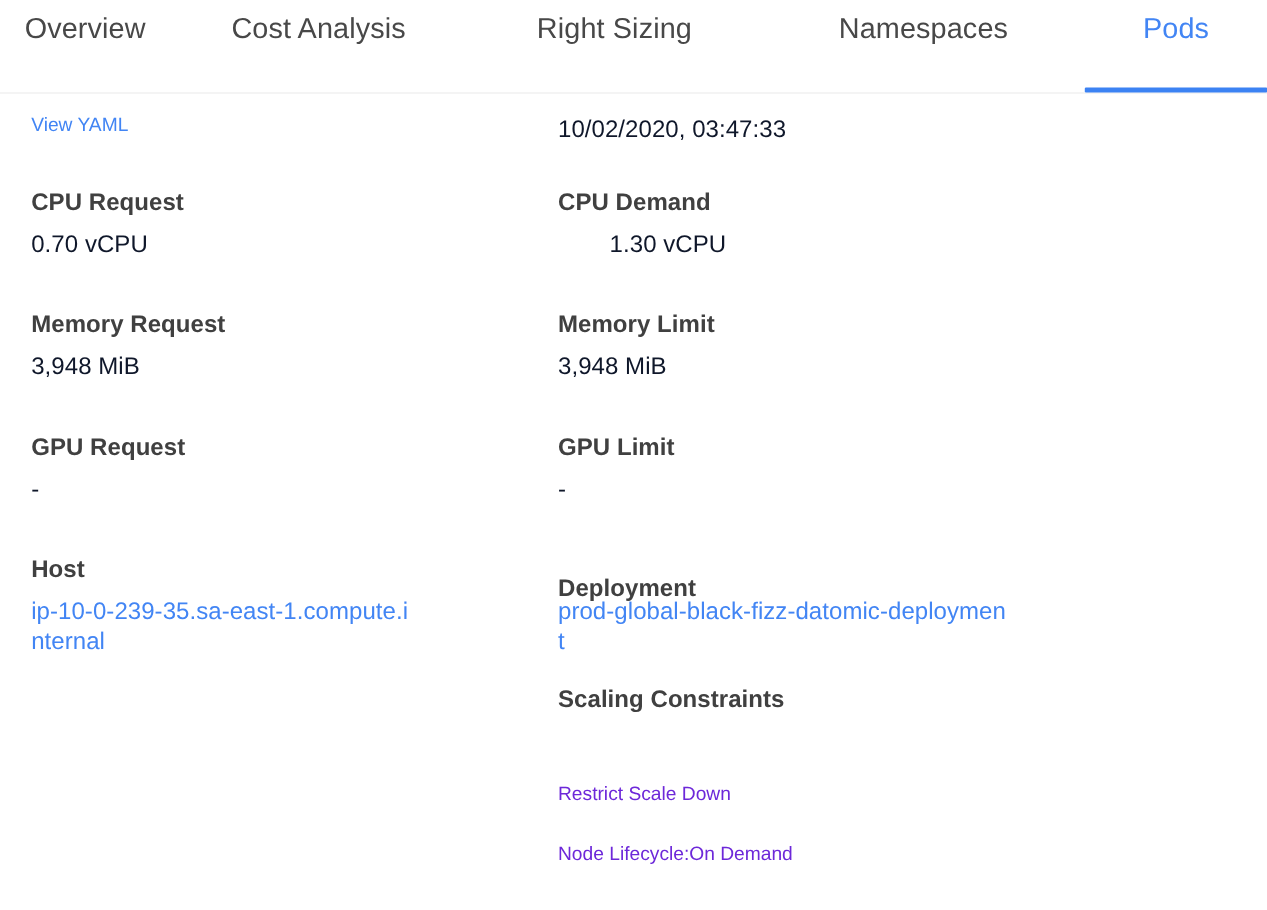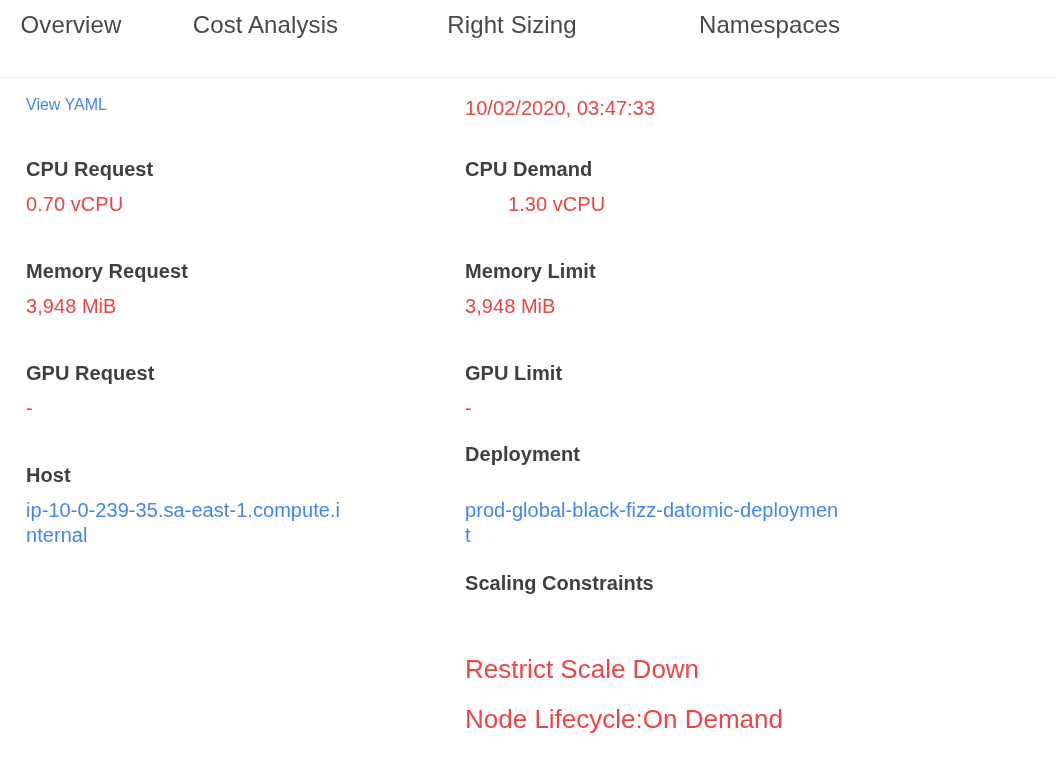--- a/index.html
+++ b/index.html
@@ -75,36 +75,36 @@
   .field-label {
     font-size: 20px;
     font-weight: 700;
     color: #404040;
     line-height: 1.0;
     letter-spacing: 0.05px;
   }
   .field-value {
     font-size: 20px;
     font-weight: 400;
-    color: #ef4444;
+    color: #0f172a;
     line-height: 1.25;
     letter-spacing: 0.05px;
   }
   .field-value.link,
   .link {
     color: #4285f4;
     cursor: pointer;
     text-decoration: none;
     word-break: break-all;
     overflow-wrap: anywhere;
   }
   .plain-line {
-    font-size: 26px;
+    font-size: 16px;
     font-weight: 400;
-    color: #ef4444;
+    color: #6d28d9;
     line-height: 1.25;
   }
 
   
   .at { position: absolute; left: 0; }
 </style>
 </head>
 <body>
 
 <div class="tabbar">
@@ -122,20 +122,24 @@
   <div class="tab t-rightsize">
     <span>Right Sizing</span>
 
   </div>
 
   <div class="tab t-namespaces">
     <span>Namespaces</span>
 
   </div>
 
+  <div class="tab t-pods active">
+    <span>Pods</span>
+    <span class="underline"></span>
+  </div>
 
 </div>
 
 <div class="content">
 
   <div class="col col-left">
 
     <a class="link at" style="top:18px;" href="#">View YAML</a>
 
     <div class="field-label at" style="top:81px;">CPU Request</div>
@@ -158,21 +162,21 @@
 
     <div class="field-label at" style="top:81px;">CPU Demand</div>
     <div class="field-value at" style="top:114px;margin-left:43px;">1.30 vCPU</div>
 
     <div class="field-label at" style="top:183px;">Memory Limit</div>
     <div class="field-value at" style="top:216px;">3,948 MiB</div>
 
     <div class="field-label at" style="top:285px;">GPU Limit</div>
     <div class="field-value at" style="top:318px;">-</div>
 
-    <div class="field-label at" style="top:366px;">Deployment</div>
+    <div class="field-label at" style="top:403px;">Deployment</div>
     <a class="field-value link at" style="top:420px; width:378px;" href="#">prod-global-black-fizz-datomic-deployment</a>
 
     <div class="field-label at" style="top:495px;">Scaling Constraints</div>
 
     <div class="plain-line at" style="top:575px;">Restrict Scale Down</div>
 
     <div class="plain-line at" style="top:625px;">Node Lifecycle:On Demand</div>
 
   </div>
 

